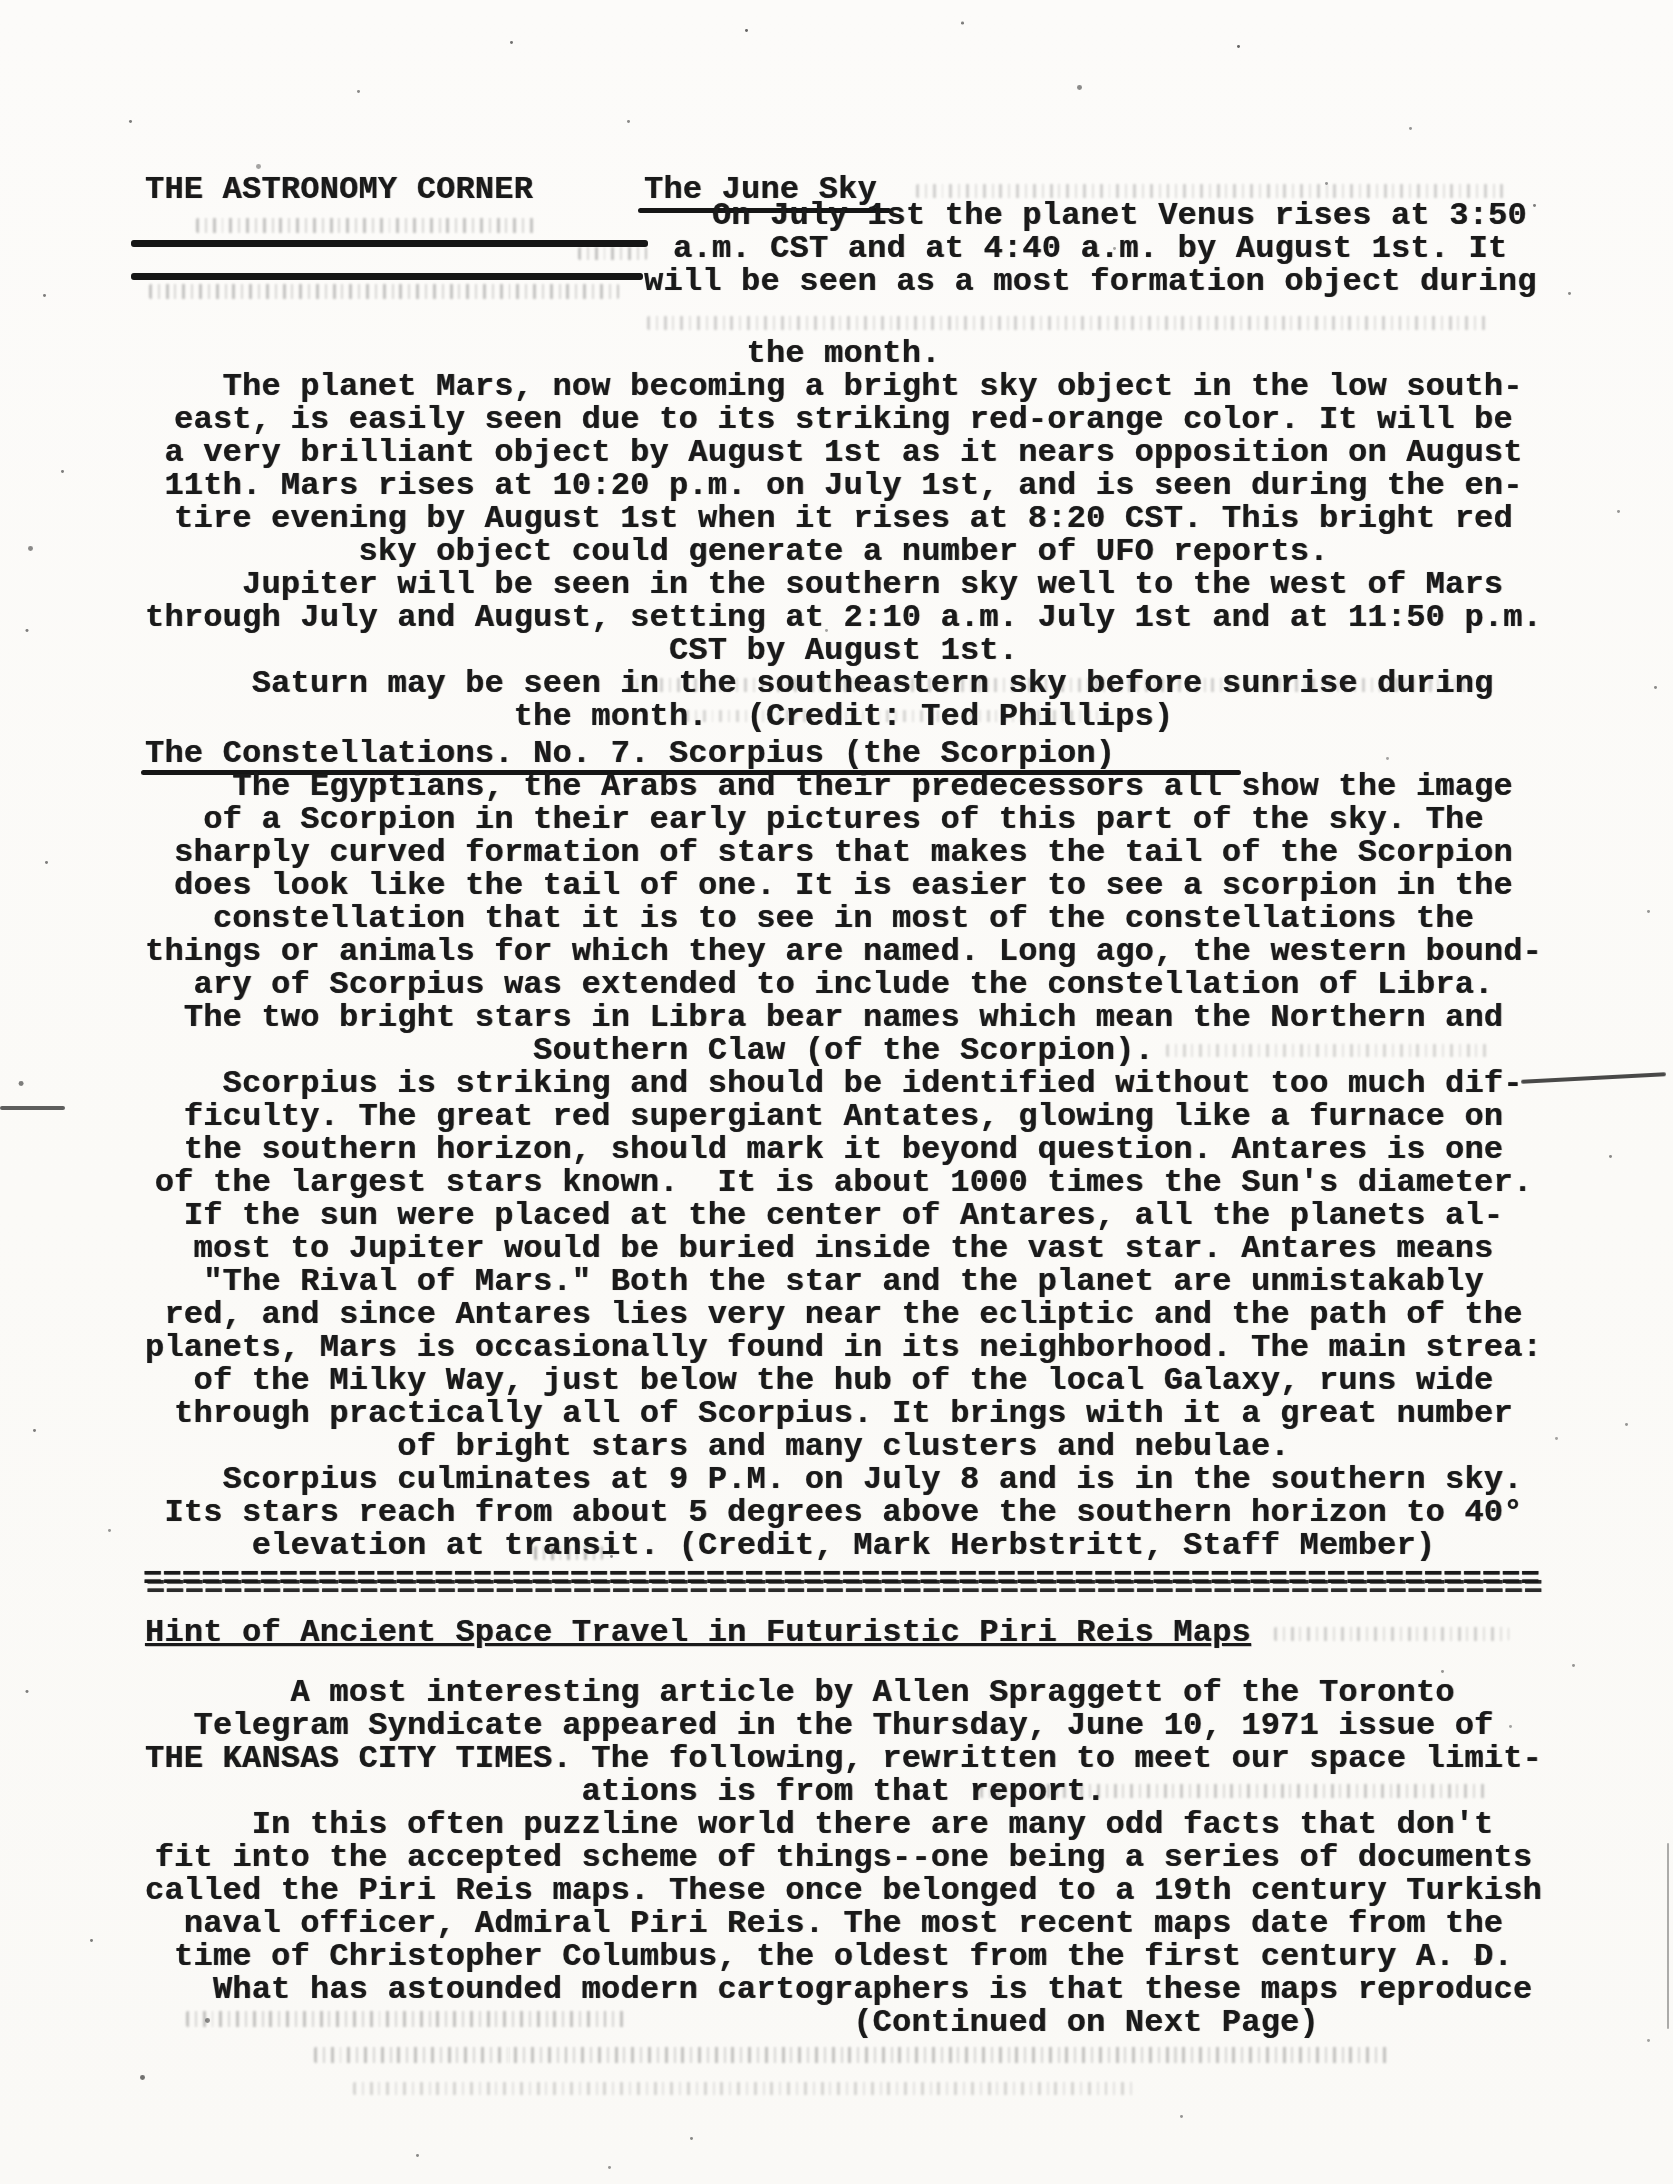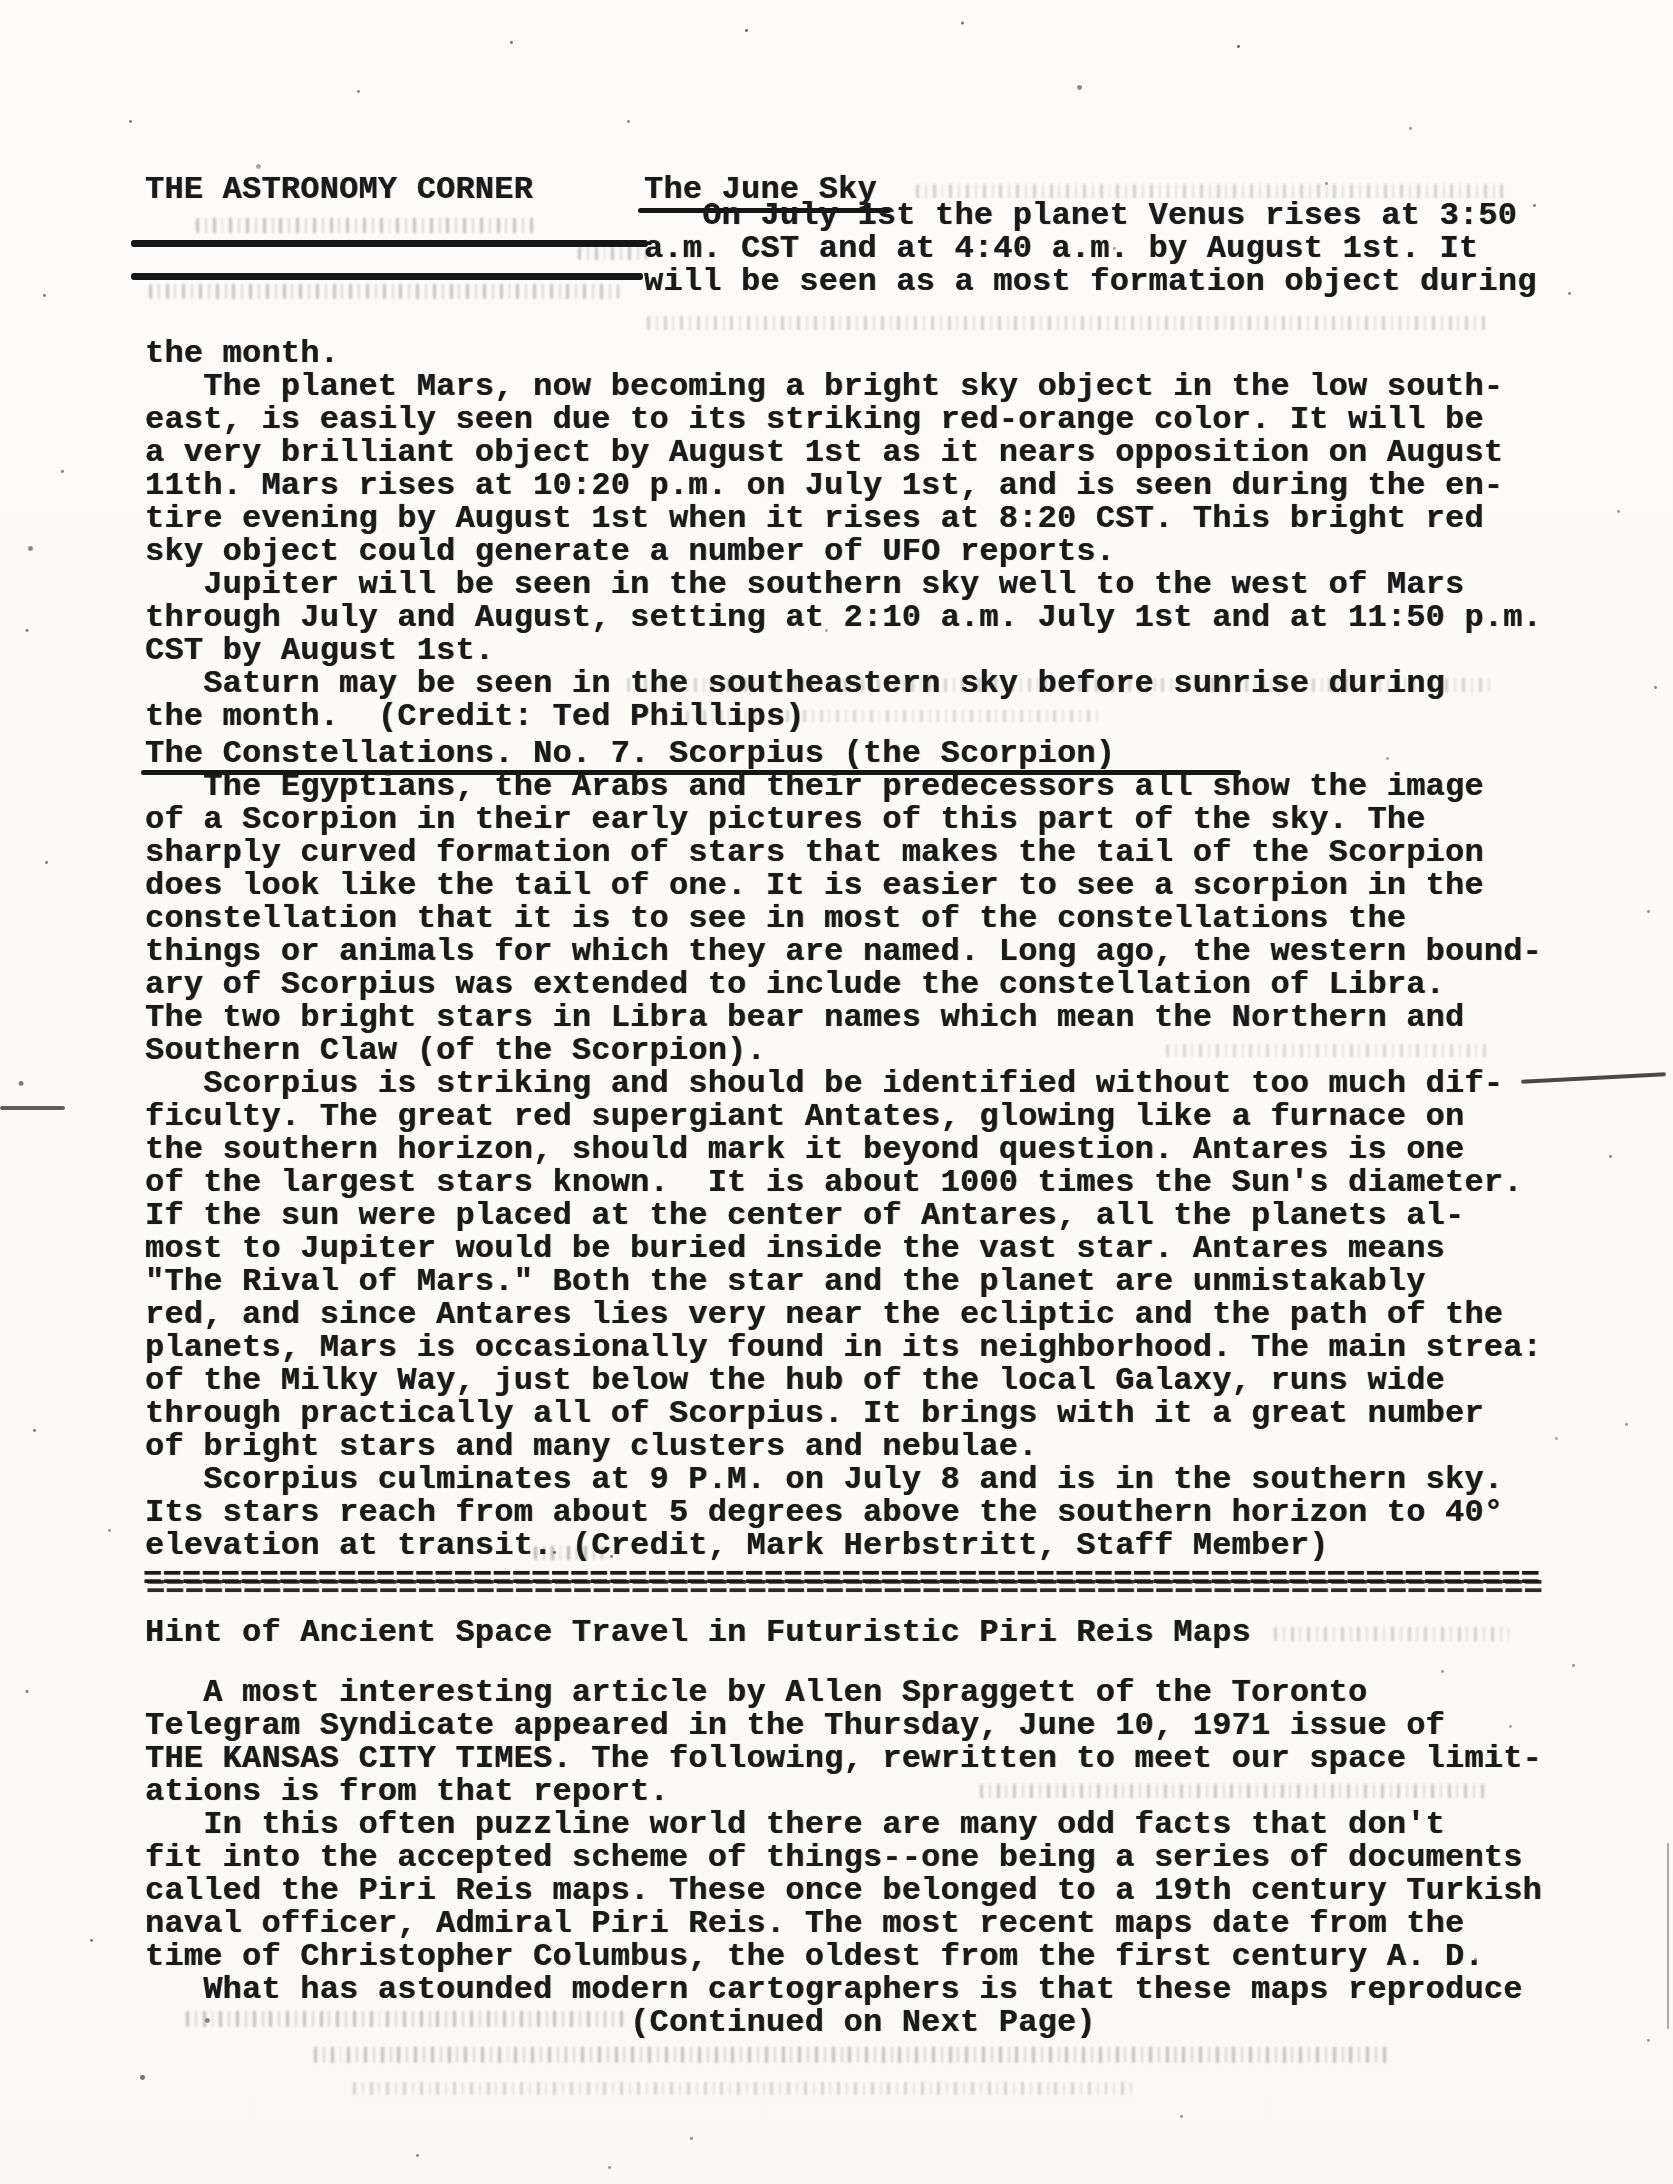--- a/index.html
+++ b/index.html
@@ -1,20 +1,21 @@
 <!DOCTYPE html>
 <html><head>
 <meta charset="utf-8">
 <style>
   html,body{margin:0;padding:0;background:#e8e8e6;}
   .page{
     position:relative;
     width:1673px;height:2185px;
     background:linear-gradient(180deg,#fcfbf9 0%,#fbfaf7 55%,#faf9f6 100%);
     overflow:hidden;
+    text-align:center;
   }
   .doc{
     font-family:"Liberation Mono","DejaVu Sans Mono",monospace;
     font-size:32px;line-height:33px;
     font-weight:bold;
     letter-spacing:0.2px;
     color:#1a1a1a;
     white-space:pre;
     text-shadow:0.6px 0.4px 0.7px rgba(15,15,15,.55), -0.3px 0 0.4px rgba(15,15,15,.3);
   }
@@ -22,21 +23,21 @@
   .hdr-left{left:145px;top:173px;}
   .hdr-right{left:644px;top:173px;}
   .colA{left:644px;top:199px;}
   .blockA{left:145px;top:305px;margin-top:32px;}
   .hdr-const{left:145px;top:737px;}
   .blockB{left:145px;top:770px;}
   .divider{left:143px;top:1564px;width:1441px;height:43px;}
   .divider span{position:absolute;line-height:1;font-size:32px;}
   .dl1{left:0;top:0;}
   .dl2{left:2.9px;top:8.8px;opacity:.92;}
-  .hdr-piri{left:145px;top:1616px;}
+  .hdr-piri{left:145px;top:1616px;text-decoration:underline;}
   .blockC{left:145px;top:1676px;}
   .rule{
     position:absolute;background:#161616;border-radius:2.9px;
     filter:blur(0.6px);
   }
   .r1{left:131px;top:240px;width:517px;height:6.9px;}
   .r2{left:131px;top:273px;width:512px;height:6.9px;}
   .r3{left:638px;top:208px;width:253px;height:4.9px;}
   .r4{left:141px;top:770px;width:1100px;height:4.9px;}
   .smudge{

